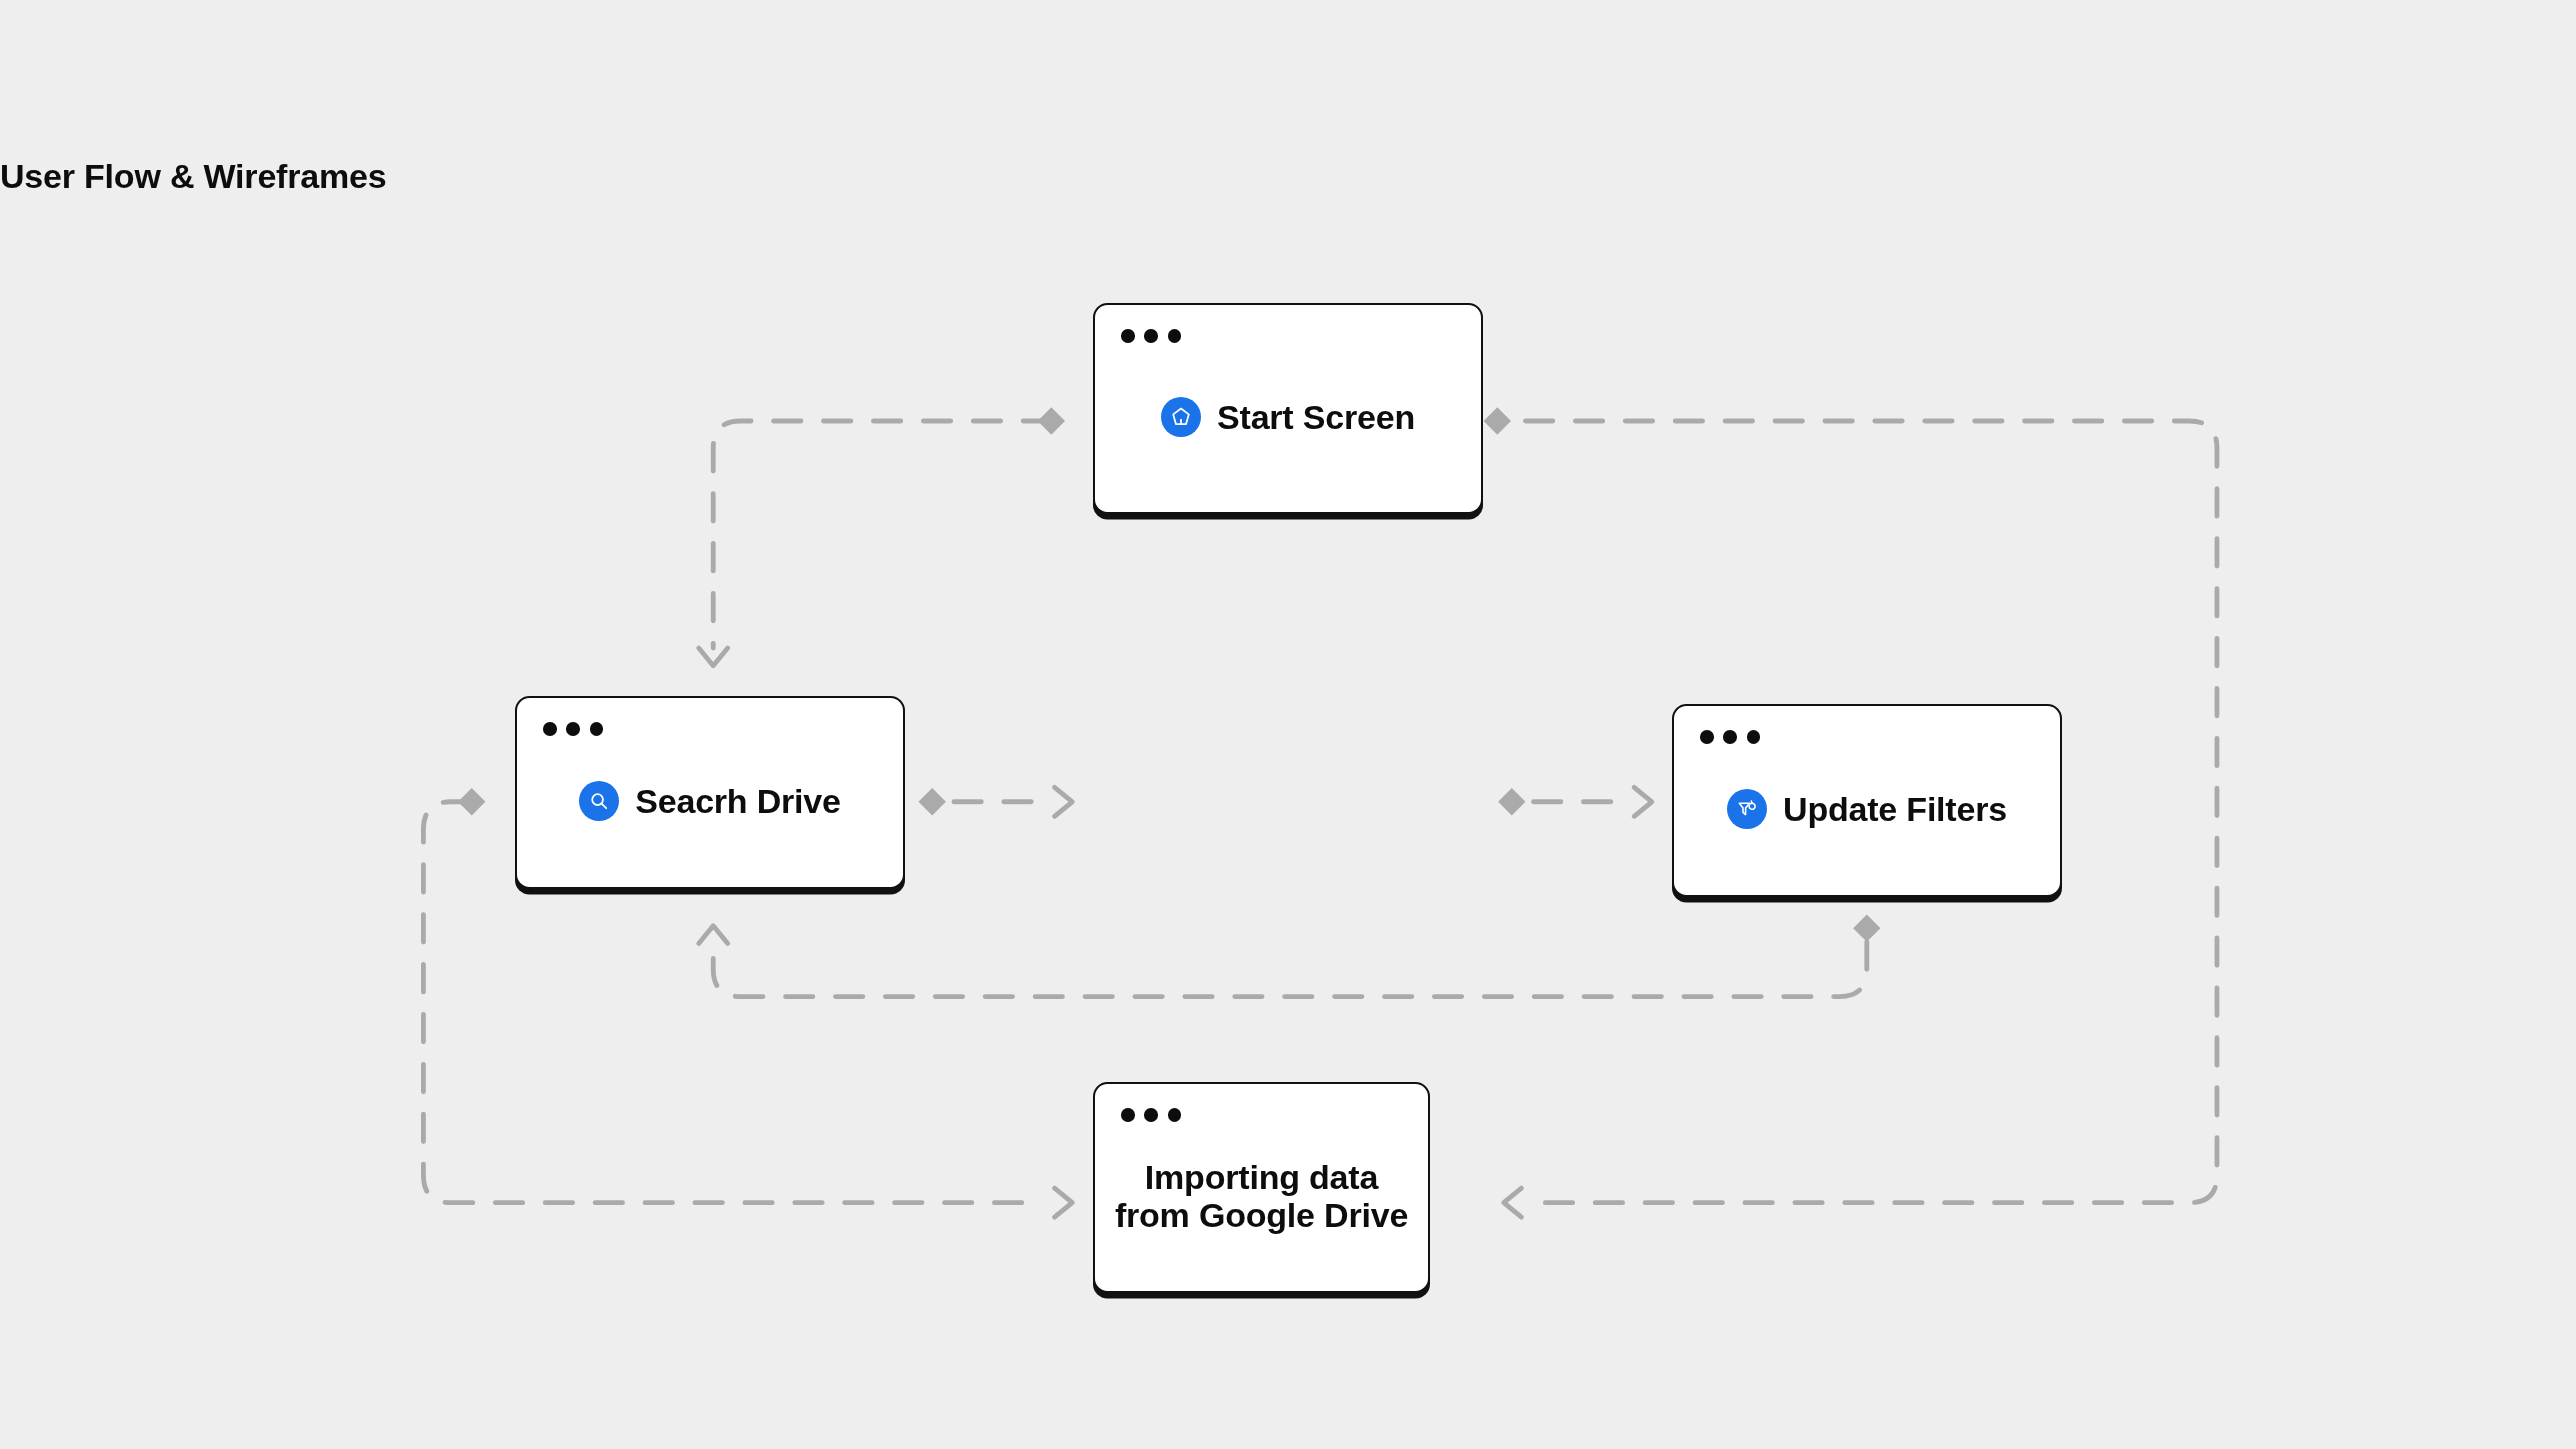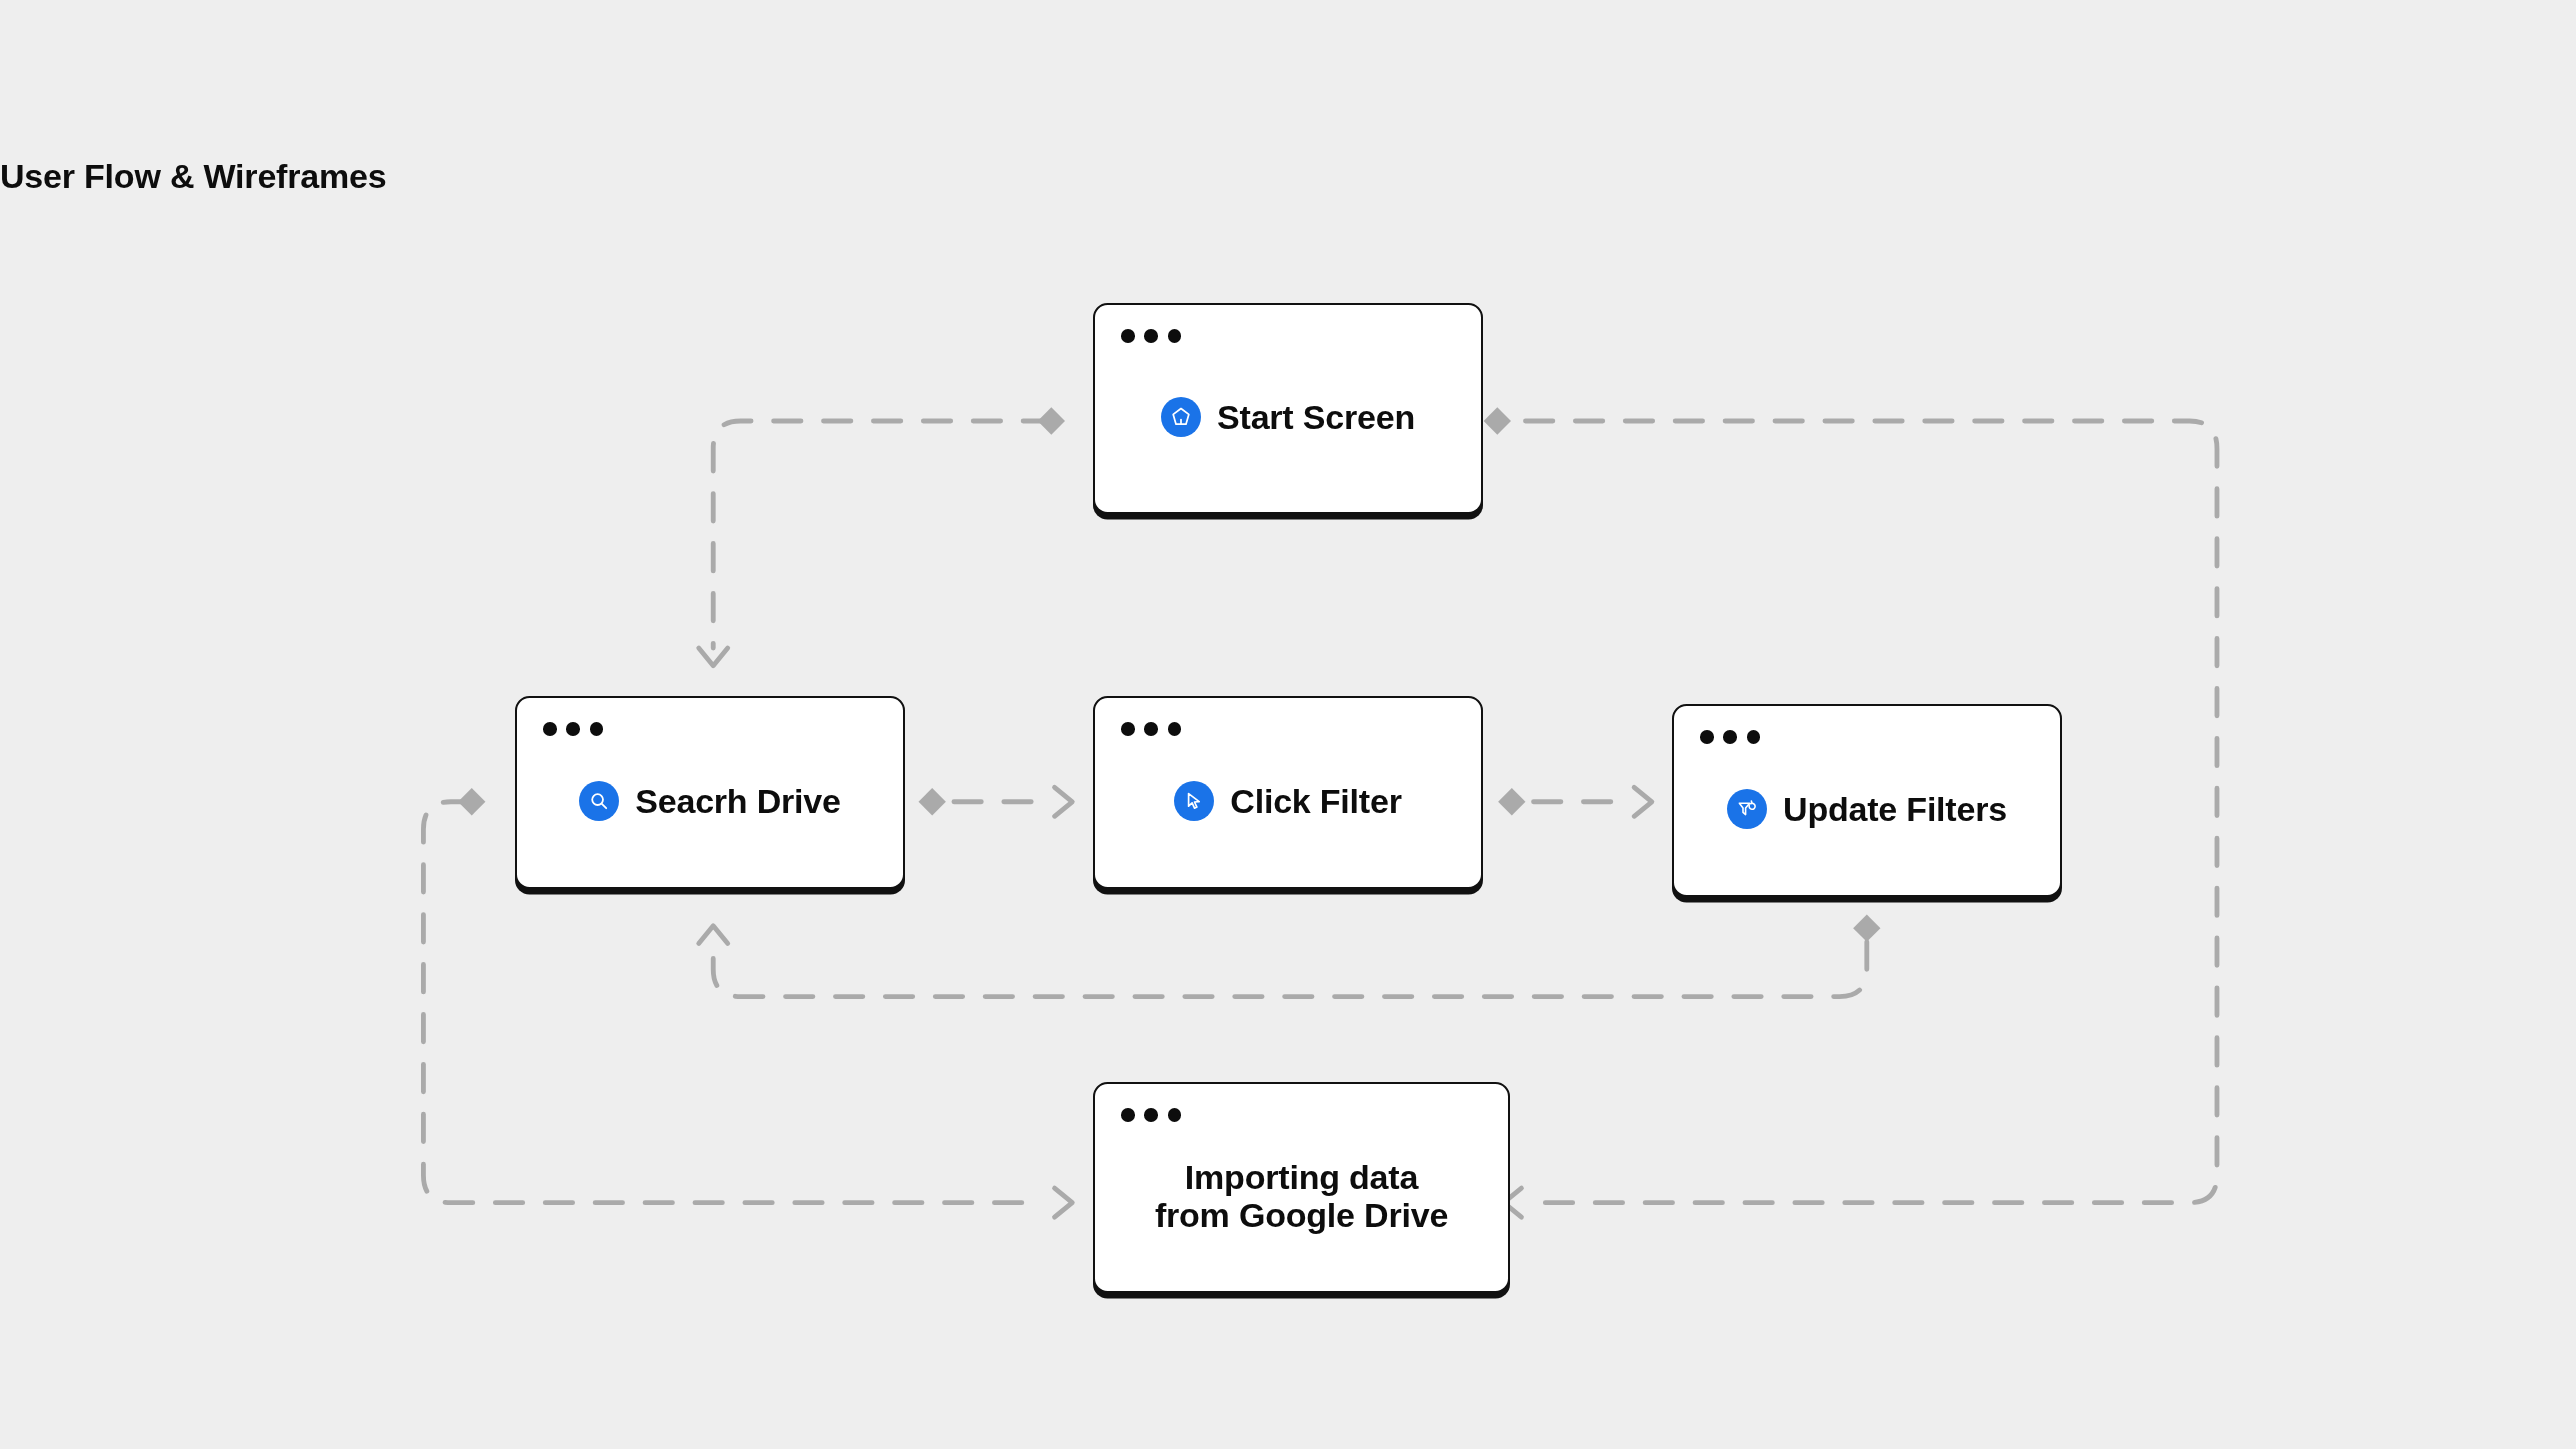--- a/index.html
+++ b/index.html
@@ -102,21 +102,21 @@
     white-space: pre-line;
     letter-spacing: -0.2px;
   }
   .card-label.centered { text-align: center; }
 
   
   #card-start-screen   { left: 1093px; top: 303px;  width: 390px; height: 211px; }
   #card-search-result  { left:  515px; top: 696px;  width: 390px; height: 193px; }
   #card-click-filter   { left: 1093px; top: 696px;  width: 390px; height: 193px; }
   #card-update-filters { left: 1672px; top: 704px;  width: 390px; height: 193px; text-align: right; }
-  #card-importing      { left: 1093px; top: 1082px; width: 417px; height: 211px; }
+  #card-importing      { left: 1093px; top: 1082px; width: 337px; height: 211px; }
 </style>
 </head>
 <body>
 
 <div id="canvas">
 
   <div id="diagram-title">User Flow &amp; Wireframes</div>
 
   <svg id="connector-layer" viewBox="0 0 3200 1800" width="2576" height="1449">
     <defs>
@@ -200,35 +200,20 @@
       <span class="card-icon">
         <svg width="24" height="24" viewBox="0 0 24 24" fill="none" stroke="#ffffff" stroke-width="1.8" stroke-linecap="round">
           <circle cx="10.6" cy="10.6" r="5.4"></circle>
           <path d="M14.6 14.6 L19.2 19.2"></path>
         </svg>
       </span>
       <span class="card-label">Seacrh Drive</span>
     </div>
   </div>
 
-  <div class="wf-card" id="card-click-filter">
-    <div class="titlebar-dots">
-      <span class="dot"></span>
-      <span class="dot"></span>
-      <span class="dot"></span>
-    </div>
-    <div class="card-body">
-      <span class="card-icon">
-        <svg width="24" height="24" viewBox="0 0 24 24" fill="none" stroke="#ffffff" stroke-width="1.7" stroke-linecap="round" stroke-linejoin="round">
-          <path d="M6.6 4.6 L6.6 17.2 L10.1 13.9 L12.5 19.2 L14.9 18.1 L12.5 13.0 L17.2 12.6 Z"></path>
-        </svg>
-      </span>
-      <span class="card-label">Click Filter</span>
-    </div>
-  </div>
 
   <div class="wf-card" id="card-update-filters">
     <div class="titlebar-dots">
       <span class="dot"></span>
       <span class="dot"></span>
       <span class="dot"></span>
     </div>
     <div class="card-body">
       <span class="card-icon">
         <svg width="24" height="24" viewBox="0 0 24 24" fill="none" stroke="#ffffff" stroke-width="1.6" stroke-linecap="round" stroke-linejoin="round">

